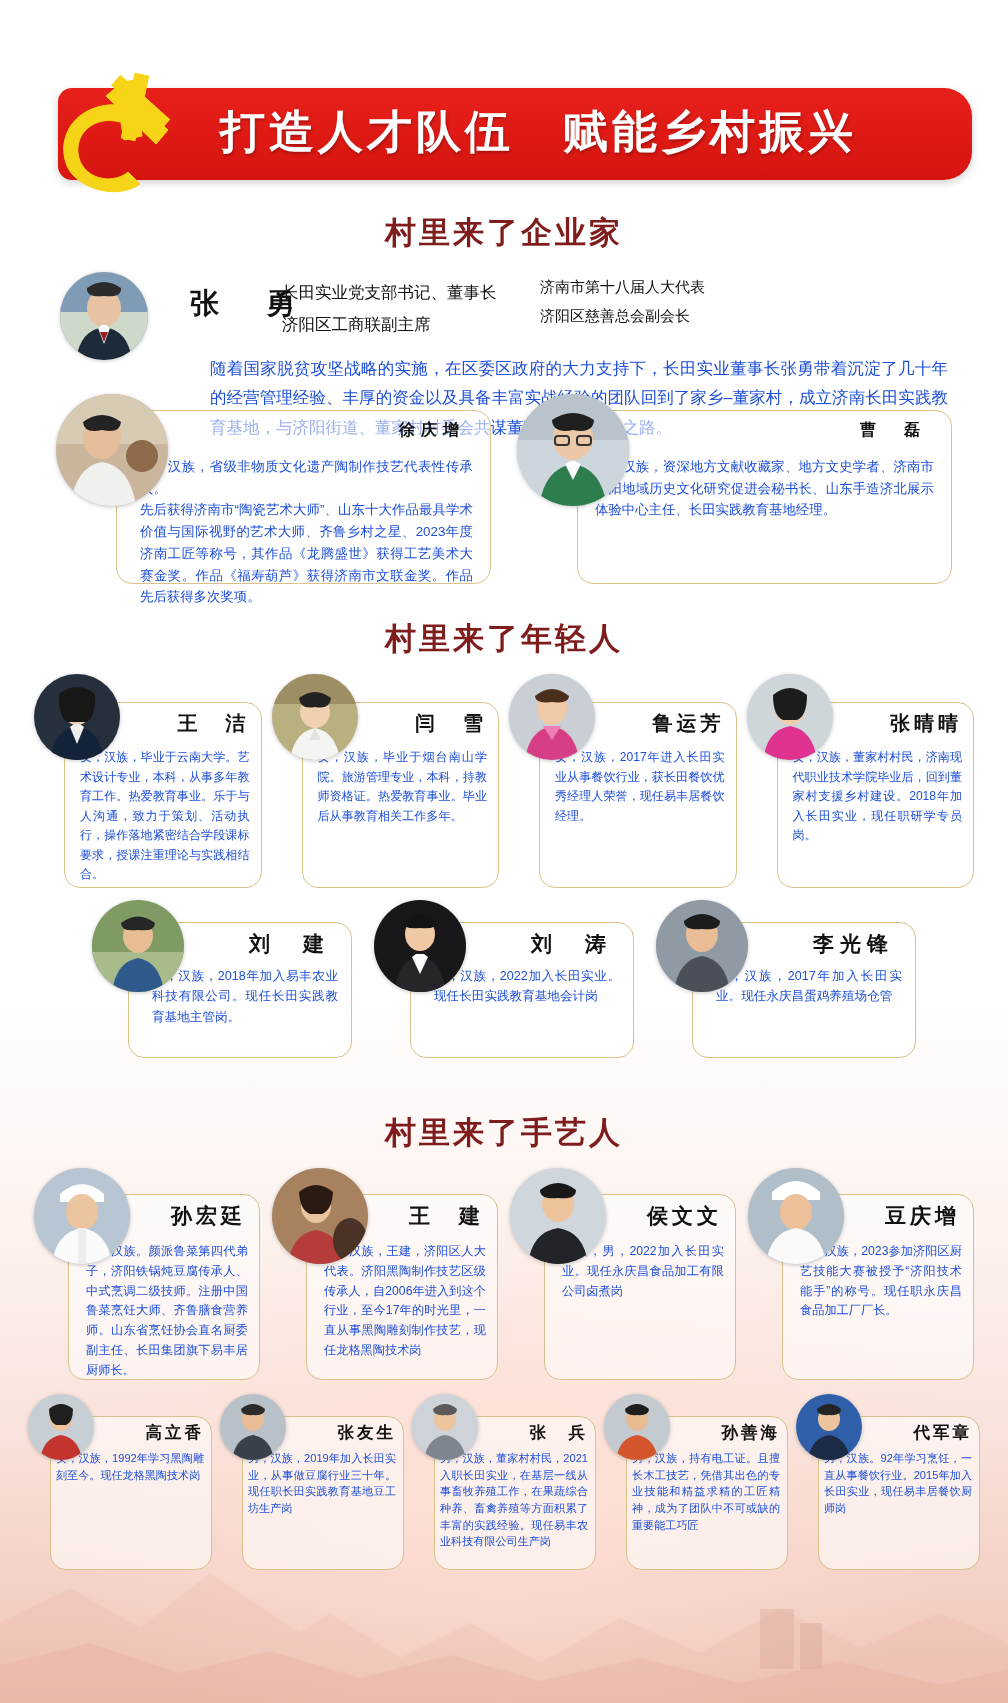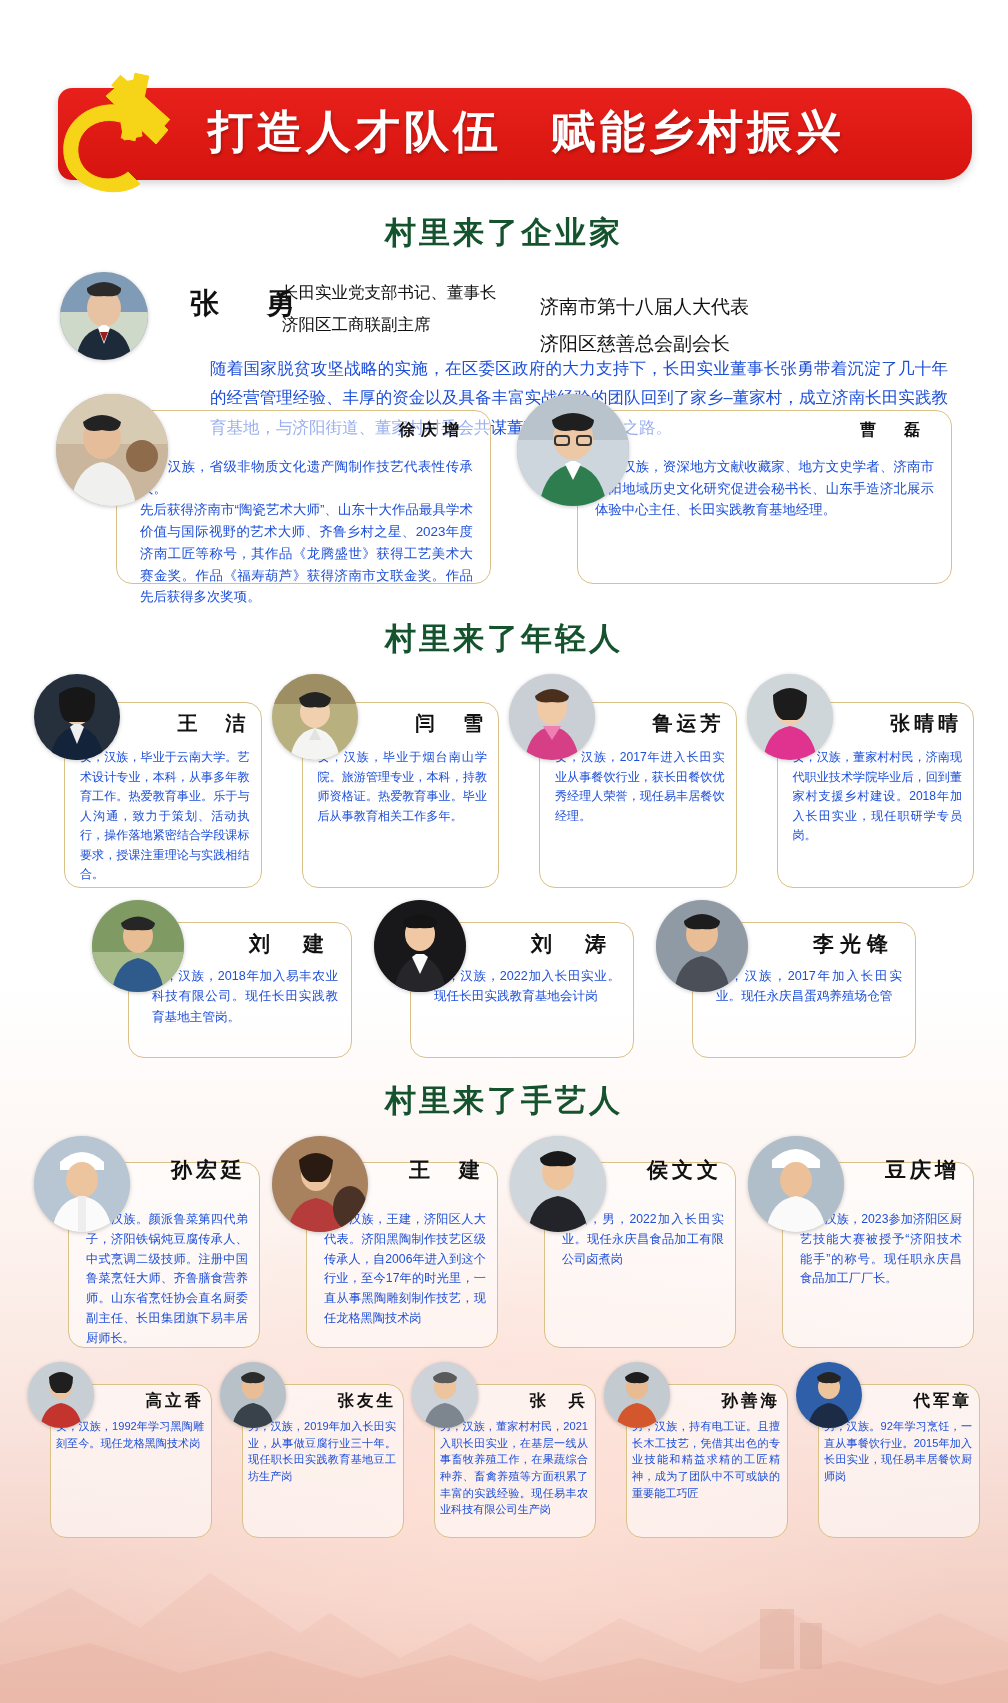--- a/index.html
+++ b/index.html
@@ -19,31 +19,31 @@
 
   
   .header { position:relative; margin:78px 28px 0 28px; height:108px; }
   .header-bar {
     position:absolute; left:30px; right:8px; top:10px; bottom:6px;
     background:linear-gradient(180deg,#e8201b 0%, #d6140f 100%);
     border-radius:14px 28px 28px 14px;
     box-shadow:0 3px 8px rgba(0,0,0,.18);
   }
   .header-title {
-    position:absolute; left:180px; top:50%; transform:translateY(-50%);
+    position:absolute; left:192px; top:50%; transform:translateY(-50%);
     color:#fff; font-size:45px; font-weight:bold; letter-spacing:4px;
     font-family:"Liberation Serif", serif; white-space:nowrap;
     text-shadow:1px 2px 3px rgba(0,0,0,.25);
   }
   .emblem { position:absolute; left:22px; top:-12px; width:148px; height:130px; }
 
   
   .sec-title {
     text-align:center; font-family:Liberation Sans, sans-serif;
-    font-size:31px; font-weight:bold; color:#14532d; letter-spacing:3px;
+    font-size:31px; font-weight:bold; color:#7f1d1d; letter-spacing:3px;
     margin:26px 0 14px 0;
   }
 
   
   .card {
     position:relative; border:1.4px solid #d9c188; border-radius:16px;
     background:rgba(255,255,255,.55);
   }
   .photo { border-radius:50%; background:#cfd6dd; overflow:hidden; position:relative;
            box-shadow:0 1px 4px rgba(0,0,0,.22); }
@@ -52,21 +52,21 @@
     font-family:"Liberation Serif", serif; font-weight:bold; color:#111;
     letter-spacing:6px; white-space:nowrap;
   }
   .bio { color:#1d4ed8; line-height:1.62; text-align:justify; }
 
   
   .ent { position:relative; margin:4px 60px 0 60px; min-height:120px; }
   .ent-photo { position:absolute; left:0; top:4px; width:88px; height:88px; border-radius:50%; }
   .ent-name { position:absolute; left:130px; top:16px; font-size:29px; letter-spacing:9px; }
   .ent-lines { position:absolute; left:222px; top:8px; font-size:16.5px; line-height:1.95; color:#111; }
-  .ent-col2 { position:absolute; left:480px; top:20px; font-size:19px; line-height:1.95; color:#111; }
+  .ent-col2 { position:absolute; left:480px; top:4px; font-size:15px; line-height:1.95; color:#111; }
   .ent-body { position:absolute; left:150px; right:0; top:86px; font-size:16.5px; line-height:1.78; text-align:justify; }
 
   
   .row2 { display:flex; gap:26px; margin:6px 56px 0 56px; }
   .c2 { position:relative; flex:1; height:178px; }
   .c2 .card { position:absolute; left:60px; right:0; top:16px; bottom:-12px; }
   .c2 .photo { position:absolute; left:0; top:0; width:112px; height:112px; z-index:4; }
   .c2 .name { position:absolute; right:26px; top:26px; font-size:16px; z-index:5; }
   .c2 .bio { position:absolute; left:84px; right:18px; top:62px; font-size:13.4px; }
   .c2.right .bio { left:78px; }
@@ -85,21 +85,21 @@
   .c3 .card { position:absolute; left:36px; right:0; top:22px; bottom:0; }
   .c3 .photo { position:absolute; left:0; top:0; width:92px; height:92px; z-index:4; }
   .c3 .name { position:absolute; right:22px; top:30px; font-size:21px; letter-spacing:6px; z-index:5; }
   .c3 .bio { position:absolute; left:60px; right:14px; top:66px; font-size:12.6px; }
 
   
   .row4 { display:flex; gap:12px; margin:8px 34px 0 34px; }
   .c4 { position:relative; flex:1; height:212px; }
   .c4 .card { position:absolute; left:34px; right:0; top:26px; bottom:0; }
   .c4 .photo { position:absolute; left:0; top:0; width:96px; height:96px; z-index:4; }
-  .c4 .name { position:absolute; right:14px; top:20px; font-size:21px; letter-spacing:4px; z-index:5; }
+  .c4 .name { position:absolute; right:14px; top:34px; font-size:21px; letter-spacing:4px; z-index:5; }
   .c4 .bio { position:absolute; left:52px; right:12px; top:74px; font-size:12.2px; }
 
   
   .row6 { display:flex; gap:8px; margin:14px 28px 0 28px;justify-content:center; }
   .c6 { position:relative; flex:1; height:176px; }
   .c6 .card { position:absolute; left:22px; right:0; top:22px; bottom:0; }
   .c6 .photo { position:absolute; left:0; top:0; width:66px; height:66px; z-index:4; }
   .c6 .name { position:absolute; right:8px; top:28px; font-size:16.5px; letter-spacing:3px; z-index:5; }
   .c6 .bio { position:absolute; left:28px; right:8px; top:56px; font-size:11.1px; line-height:1.5; }
 </style>
@@ -299,21 +299,21 @@
             <ellipse cx="46" cy="34" rx="16" ry="18" fill="#e9bd96"></ellipse>
             <path d="M28,21 Q46,7 64,21 Q64,31 46,29 Q28,31 28,21Z" fill="#1d1d1d"></path>
             <path d="M18,92 Q22,60 46,56 Q70,60 74,92 Z" fill="#4a4f58"></path>
           </svg>
       </div>
       <div class="name">李光锋</div>
       <div class="bio">男，汉族，2017年加入长田实业。现任永庆昌蛋鸡养殖场仓管</div>
     </div>
   </div>
 
-  <div class="sec-title" style="margin-top:22px">村里来了手艺人</div>
+  <div class="sec-title" style="margin-top:54px">村里来了手艺人</div>
 
   <div class="row4">
     <div class="c4">
       <div class="card"></div>
       <div class="photo">
         <svg class="ph" viewBox="0 0 96 96">
             <rect width="96" height="96" fill="#b7c6d2"></rect>
             <path d="M26,26 Q48,6 70,26 L70,34 L26,34Z" fill="#fff"></path>
             <ellipse cx="48" cy="44" rx="16" ry="18" fill="#ecc49e"></ellipse>
             <path d="M18,96 Q22,64 48,60 Q74,64 78,96 Z" fill="#fbfbfb"></path>

